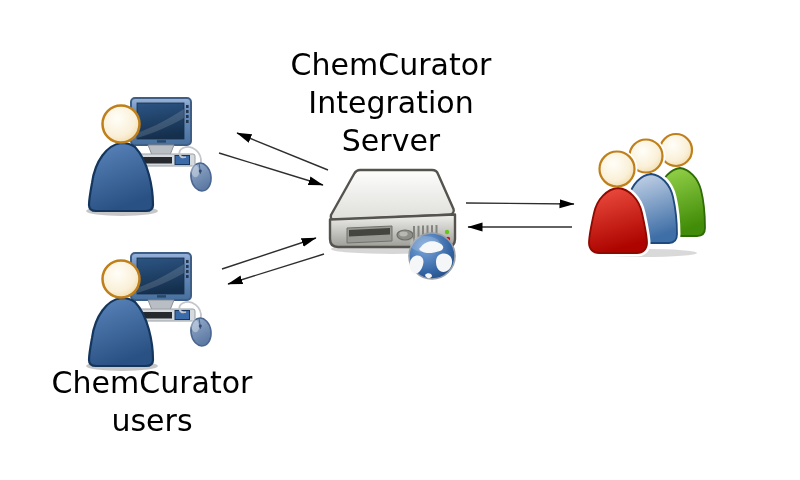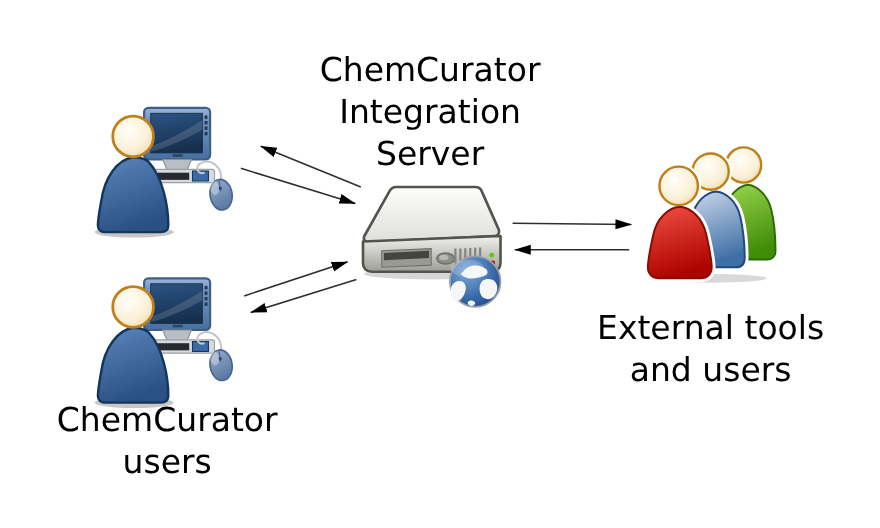--- a/index.html
+++ b/index.html
@@ -189,16 +189,14 @@
     </g>
   </svg>
 
   <div class="label" style="left:241px;top:46px;width:300px">ChemCurator
 Integration
 Server</div>
 
   <div class="label" style="left:22px;top:364px;width:260px">ChemCurator
 users</div>
 
-  <div class="label" style="left:516px;top:280px;width:260px">External tools
-and users</div>
 
 </div>
 
 </body></html>

